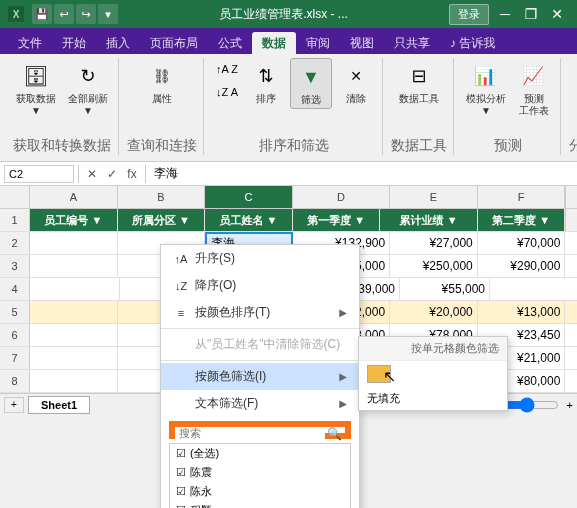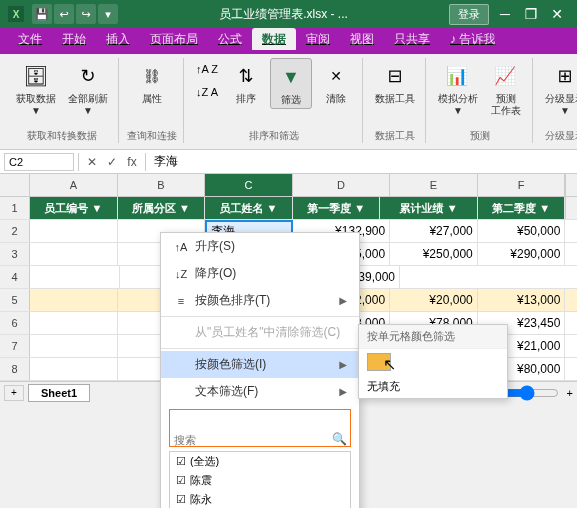--- a/index.html
+++ b/index.html
@@ -11,33 +11,33 @@
     .title-icon { width: 16px; height: 16px; background: #1a5c38; display: flex; align-items: center; justify-content: center; font-size: 10px; color: #90ee90; font-weight: bold; }
     .title-controls { display: flex; gap: 2px; margin-left: 4px; }
     .title-btn { width: 20px; height: 20px; background: rgba(255,255,255,0.15); border: none; color: white; font-size: 11px; cursor: pointer; display: flex; align-items: center; justify-content: center; border-radius: 2px; }
     .title-center { flex: 1; text-align: center; font-size: 12px; }
     .title-right { display: flex; gap: 4px; }
     .login-btn { background: rgba(255,255,255,0.2); border: 1px solid rgba(255,255,255,0.4); color: white; padding: 2px 8px; font-size: 11px; cursor: pointer; border-radius: 2px; }
     .window-btns { display: flex; gap: 2px; }
     .win-btn { width: 24px; height: 20px; background: transparent; border: none; color: white; font-size: 14px; cursor: pointer; display: flex; align-items: center; justify-content: center; }
 
     
-    .ribbon-tabs { background: #a21caf; display: flex; align-items: flex-start; padding-left: 8px; height: 26px; text-decoration: underline; }
+    .ribbon-tabs { background: #4c1d95; display: flex; align-items: flex-end; padding-left: 8px; height: 26px; }
     .tab-item { padding: 4px 10px; font-size: 12px; cursor: pointer; color: rgba(255,255,255,0.85); height: 22px; display: flex; align-items: center; border-radius: 3px 3px 0 0; }
     .tab-item.active { background: #f0f0f0; color: #217346; font-weight: bold; }
 
     
     .ribbon { background: #f0f0f0; border-bottom: 1px solid #ccc; padding: 4px 6px 6px; display: flex; gap: 2px; align-items: stretch; min-height: 70px; }
     .ribbon-group { display: flex; flex-direction: column; align-items: center; border-right: 1px solid #ccc; padding: 0 6px; min-width: fit-content; }
     .ribbon-group:last-child { border-right: none; }
     .ribbon-buttons { display: flex; gap: 4px; align-items: flex-start; flex: 1; }
     .ribbon-btn { display: flex; flex-direction: column; align-items: center; cursor: pointer; padding: 2px 4px; border-radius: 3px; min-width: 36px; }
     .ribbon-btn .icon-large { width: 32px; height: 32px; display: flex; align-items: center; justify-content: center; font-size: 20px; }
     .ribbon-btn .btn-label { font-size: 10px; text-align: center; color: #333; margin-top: 1px; line-height: 1.2; }
-    .ribbon-group-label { font-size: 10px; color: #666; margin-top: 10px; text-align: center; }
+    .ribbon-group-label { font-size: 14px; color: #666; margin-top: 18px; text-align: center; }
     .ribbon-btn-small { display: flex; flex-direction: column; cursor: pointer; padding: 1px 3px; border-radius: 2px; }
     .small-icon { width: 24px; height: 20px; display: flex; align-items: center; justify-content: center; font-size: 14px; }
     .sort-group { display: flex; flex-direction: column; gap: 1px; }
     .active-ribbon-btn { background: #e0e0e0; border: 1px solid #aaa; }
 
     
     .formula-bar { background: white; border-bottom: 1px solid #ccc; display: flex; align-items: center; height: 24px; padding: 0 4px; gap: 4px; }
     .cell-ref { width: 70px; border: 1px solid #ccc; height: 18px; font-size: 11px; padding: 0 4px; display: flex; align-items: center; }
     .formula-divider { width: 1px; height: 18px; background: #ccc; }
     .formula-icons { display: flex; gap: 2px; align-items: center; }
@@ -59,29 +59,29 @@
     .cell.number { justify-content: flex-end; }
 
     
     .dropdown-menu { position: absolute; background: white; border: 1px solid #ccc; box-shadow: 2px 2px 8px rgba(0,0,0,0.2); z-index: 100; width: 200px; top: 58px; left: 160px; }
     .menu-item { padding: 5px 12px; font-size: 12px; cursor: pointer; display: flex; align-items: center; gap: 6px; color: #333; }
     .menu-item.disabled { color: #aaa; cursor: default; }
     .menu-item.has-sub { justify-content: space-between; }
     .menu-separator { height: 1px; background: #e0e0e0; margin: 2px 0; }
     .menu-icon { width: 16px; text-align: center; font-size: 11px; }
     .menu-arrow { font-size: 10px; color: #666; }
-    .search-box { margin: 4px 8px; border: 1px solid #f97316; display: flex; align-items: flex-end; height: 38px; }
+    .search-box { margin: 4px 8px; border: 6px solid #f97316; display: flex; align-items: flex-start; height: 18px; }
     .search-input { border: none; outline: none; font-size: 11px; flex: 1; padding: 0 4px; }
     .search-icon-btn { width: 20px; display: flex; align-items: center; justify-content: center; font-size: 12px; color: #666; }
     .checkbox-list { max-height: 80px; overflow-y: auto; border: 1px solid #ccc; margin: 4px 8px; }
     .checkbox-item { padding: 2px 6px; font-size: 11px; display: flex; align-items: center; gap: 4px; cursor: pointer; }
 
     
     .sub-menu { position: absolute; background: white; border: 1px solid #ccc; box-shadow: 2px 2px 8px rgba(0,0,0,0.2); z-index: 101; width: 150px; top: 150px; left: 358px; }
-    .sub-menu-title { padding: 4px 8px; font-size: 11px; color: #666; background: #f5f5f5; border-bottom: 1px solid #eee; }
+    .sub-menu-title { padding: 4px 8px; font-size: 11px; color: #666; background: #f5f5f5; border-bottom: 1px solid #eee; text-align: right; }
     .color-swatch { width: 24px; height: 18px; border: 1px solid #aaa; cursor: pointer; }
     .color-item { padding: 4px 8px; display: flex; align-items: center; gap: 6px; font-size: 11px; cursor: pointer; }
     .no-fill { padding: 4px 8px; font-size: 11px; cursor: pointer; }
 
     .highlighted-row { background: #fff2cc; }
   </style>
 </head>
 <body>
 
 <div class="title-bar">
@@ -241,39 +241,40 @@
     <div style="width:12px; background:#f0f0f0; border-left:1px solid #ccc;"></div>
   </div>
 
   <div class="sheet-row">
     <div class="row-num">2</div>
     <div class="cell" style="width:90px;"></div>
     <div class="cell" style="width:90px;"></div>
     <div class="cell selected" style="width:90px;">李海</div>
     <div class="cell number" style="width:100px;">¥132,900</div>
     <div class="cell number" style="width:90px;">¥27,000</div>
-    <div class="cell number" style="width:90px;">¥50,000</div>
+    <div class="cell number" style="width:90px;">¥70,000</div>
     <div style="width:12px;"></div>
   </div>
   <div class="sheet-row">
     <div class="row-num">3</div>
     <div class="cell" style="width:90px;"></div>
     <div class="cell" style="width:90px;"></div>
     <div class="cell" style="width:90px;"></div>
     <div class="cell number" style="width:100px;">¥825,000</div>
     <div class="cell number" style="width:90px;">¥250,000</div>
     <div class="cell number" style="width:90px;">¥290,000</div>
     <div style="width:12px;"></div>
   </div>
   <div class="sheet-row">
     <div class="row-num">4</div>
     <div class="cell" style="width:90px;"></div>
     <div class="cell" style="width:90px;"></div>
     <div class="cell" style="width:90px;"></div>
     <div class="cell number" style="width:100px;">¥139,000</div>
+    <div class="cell number" style="width:90px;">¥55,000</div>
     <div style="width:12px;"></div>
   </div>
   <div class="sheet-row highlighted-row">
     <div class="row-num">5</div>
     <div class="cell" style="width:90px; background:#fff2cc;"></div>
     <div class="cell" style="width:90px; background:#fff2cc;"></div>
     <div class="cell" style="width:90px; background:#fff2cc;"></div>
     <div class="cell number" style="width:100px; background:#fff2cc;">¥152,000</div>
     <div class="cell number" style="width:90px; background:#fff2cc;">¥20,000</div>
     <div class="cell number" style="width:90px; background:#fff2cc;">¥13,000</div>

